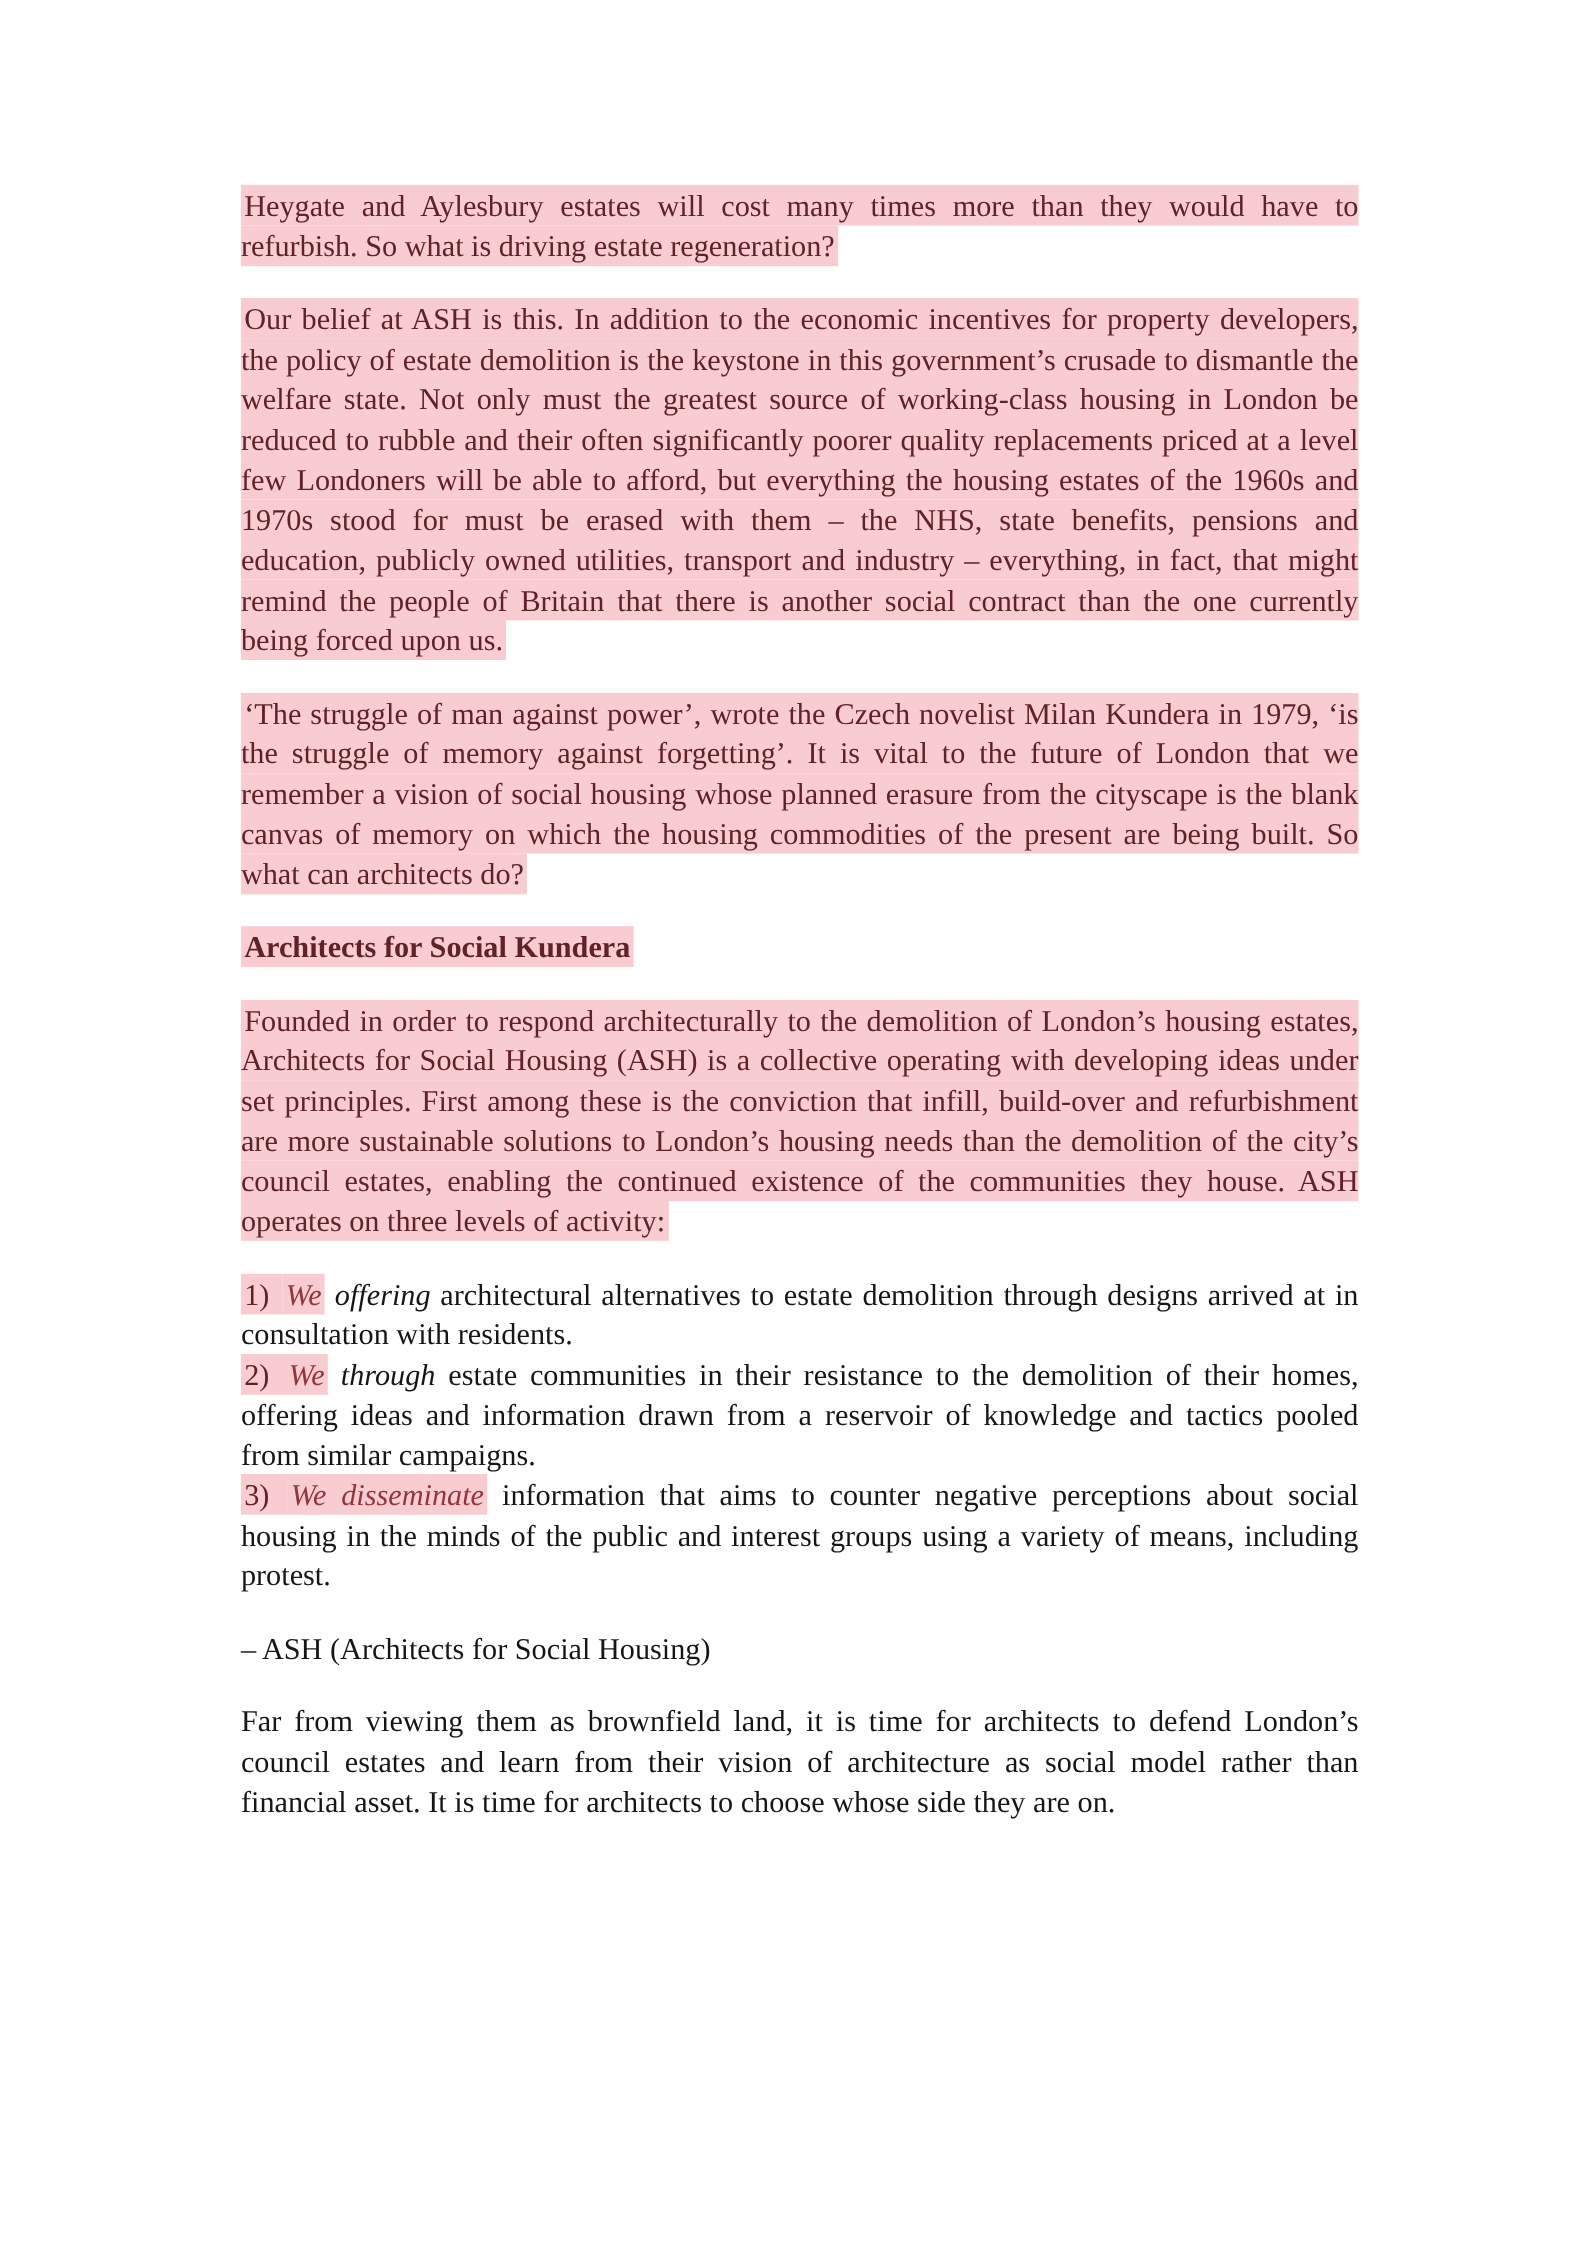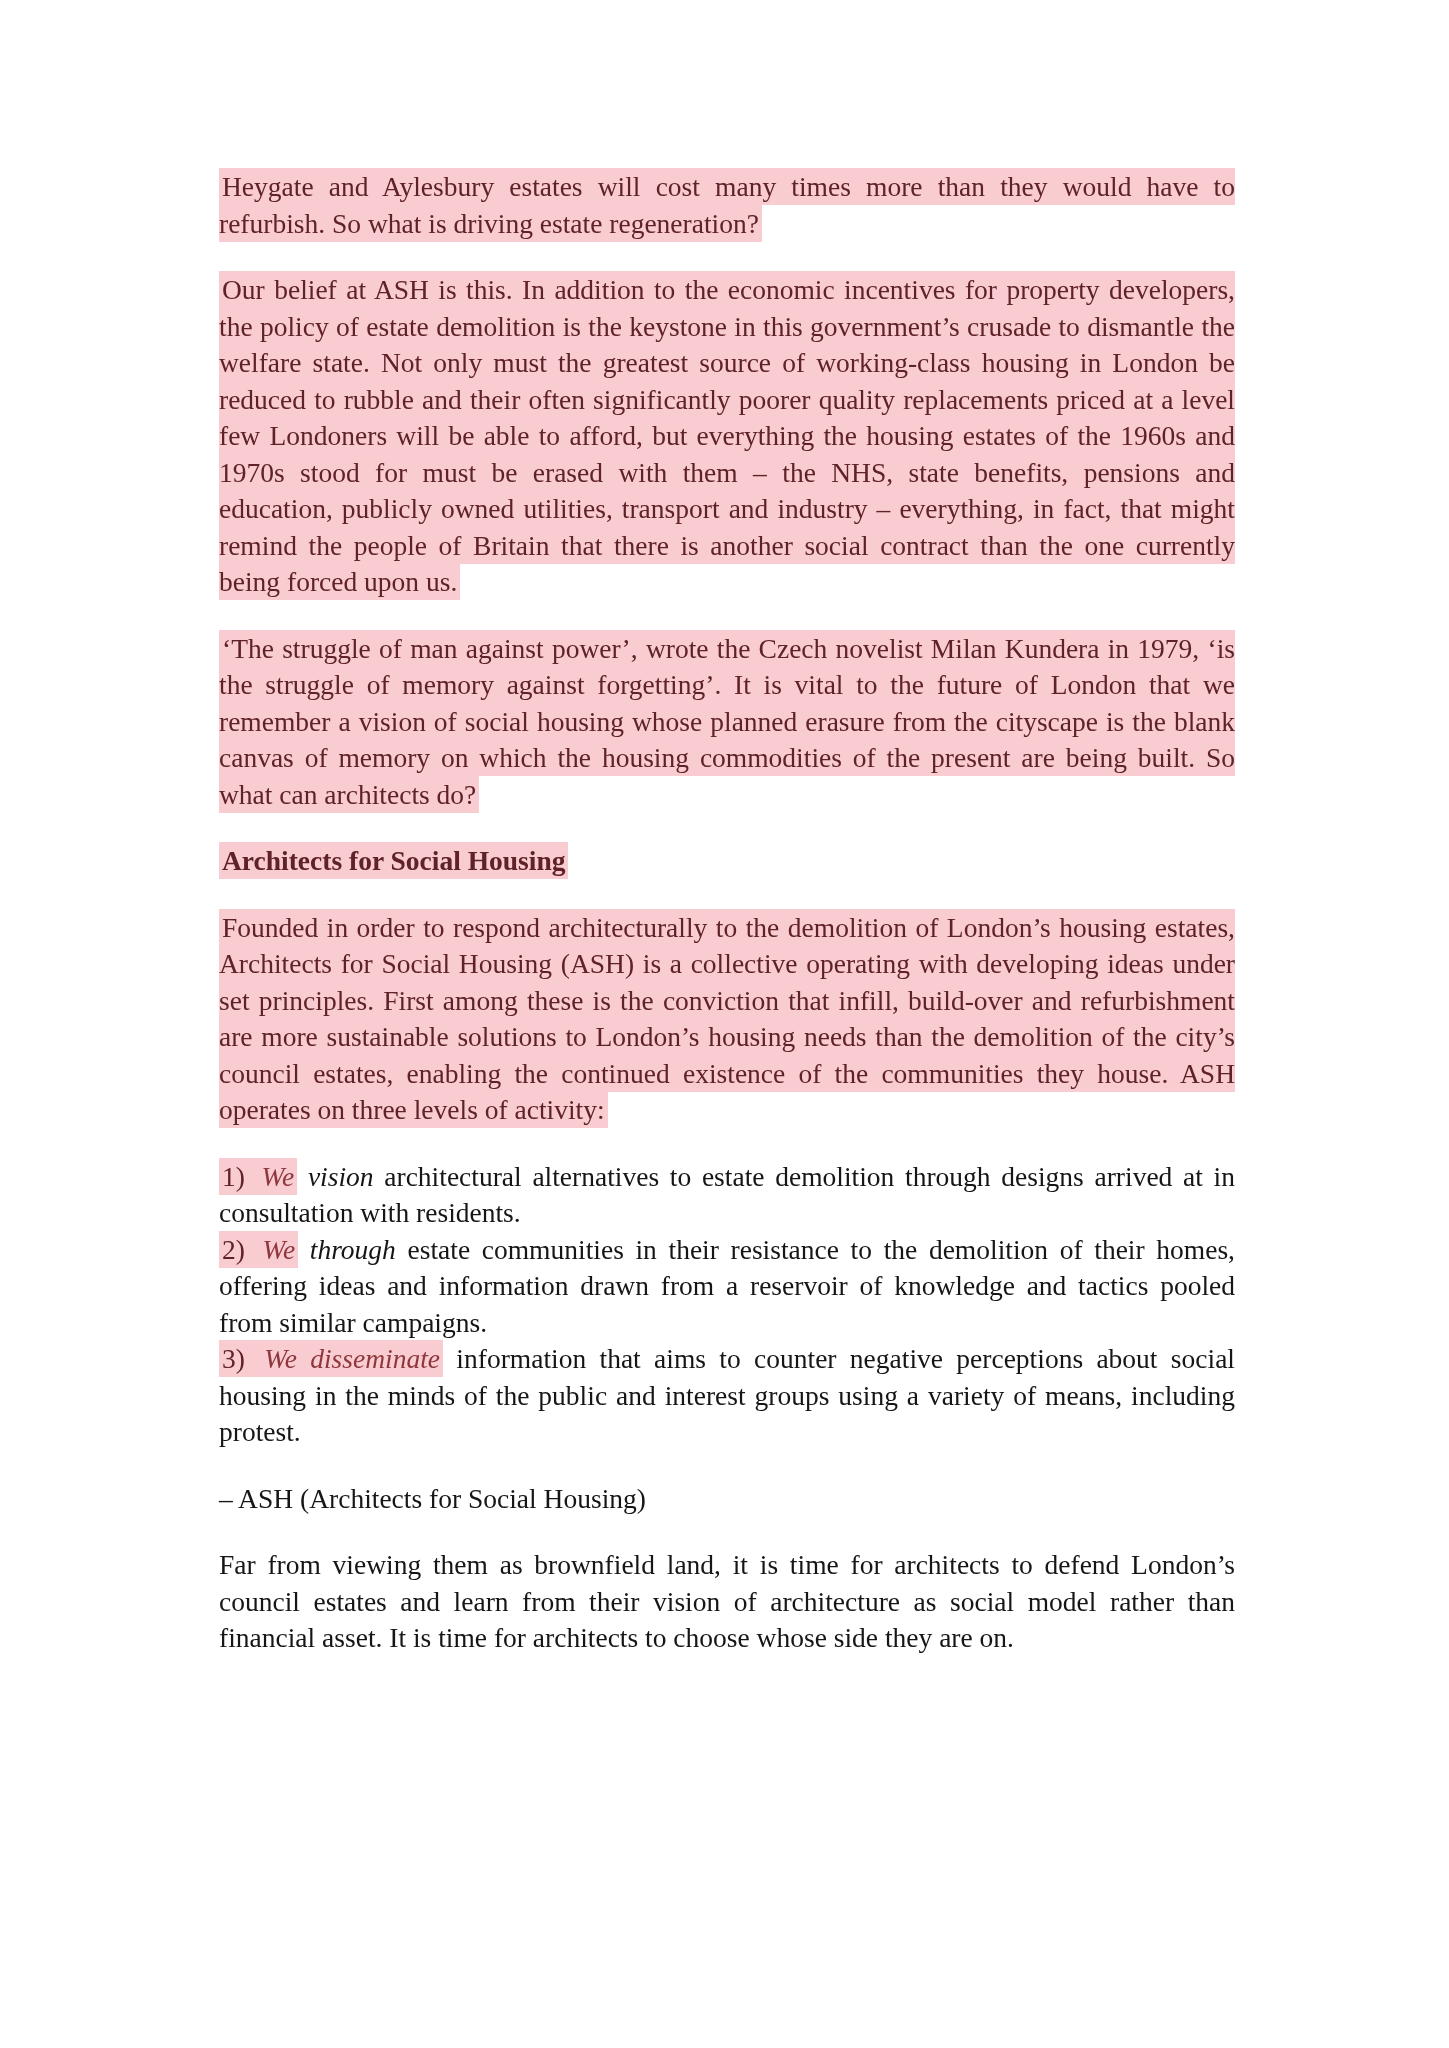--- a/index.html
+++ b/index.html
@@ -57,21 +57,21 @@
   }
 </style>
 </head>
 <body>
 
 <div class="page">
   <div class="doc" id="doc">
       <div class="block"><span class="run hl">Heygate and Aylesbury estates will cost many times more than they would have to refurbish. So what is driving estate regeneration?</span></div>
       <div class="block"><span class="run hl">Our belief at ASH is this. In addition to the economic incentives for property developers, the policy of estate demolition is the keystone in this government’s crusade to dismantle the welfare state. Not only must the greatest source of working-class housing in London be reduced to rubble and their often significantly poorer quality replacements priced at a level few Londoners will be able to afford, but everything the housing estates of the 1960s and 1970s stood for must be erased with them – the NHS, state benefits, pensions and education, publicly owned utilities, transport and industry – everything, in fact, that might remind the people of Britain that there is another social contract than the one currently being forced upon us.</span></div>
       <div class="block"><span class="run hl">‘The struggle of man against power’, wrote the Czech novelist Milan Kundera in 1979, ‘is the struggle of memory against forgetting’. It is vital to the future of London that we remember a vision of social housing whose planned erasure from the cityscape is the blank canvas of memory on which the housing commodities of the present are being built. So what can architects do?</span></div>
-      <div class="block heading"><span class="run hl">Architects for Social Housing</span></div>
+      <div class="block heading"><span class="run hl">Architects for Social Kundera</span></div>
       <div class="block"><span class="run hl">Founded in order to respond architecturally to the demolition of London’s housing estates, Architects for Social Housing (ASH) is a collective operating with developing ideas under set principles. First among these is the conviction that infill, build-over and refurbishment are more sustainable solutions to London’s housing needs than the demolition of the city’s council estates, enabling the continued existence of the communities they house. ASH operates on three levels of activity:</span></div>
-      <div class="block tight"><span class="run hl">1) </span><span class="run hl italic red">We</span><span class="run italic"> vision</span><span class="run"> architectural alternatives to estate demolition through designs arrived at in consultation with residents.</span></div>
+      <div class="block tight"><span class="run hl">1) </span><span class="run hl italic red">We</span><span class="run italic"> offering</span><span class="run"> architectural alternatives to estate demolition through designs arrived at in consultation with residents.</span></div>
       <div class="block tight"><span class="run hl">2) </span><span class="run hl italic red">We</span><span class="run italic"> through</span><span class="run"> estate communities in their resistance to the demolition of their homes, offering ideas and information drawn from a reservoir of knowledge and tactics pooled from similar campaigns.</span></div>
       <div class="block"><span class="run hl">3) </span><span class="run hl italic red">We disseminate</span><span class="run"> information that aims to counter negative perceptions about social housing in the minds of the public and interest groups using a variety of means, including protest.</span></div>
       <div class="block"><span class="run">– ASH (Architects for Social Housing)</span></div>
       <div class="block"><span class="run">Far from viewing them as brownfield land, it is time for architects to defend London’s council estates and learn from their vision of architecture as social model rather than financial asset. It is time for architects to choose whose side they are on.</span></div>
     </div>
 </div>
 
 </body></html>

